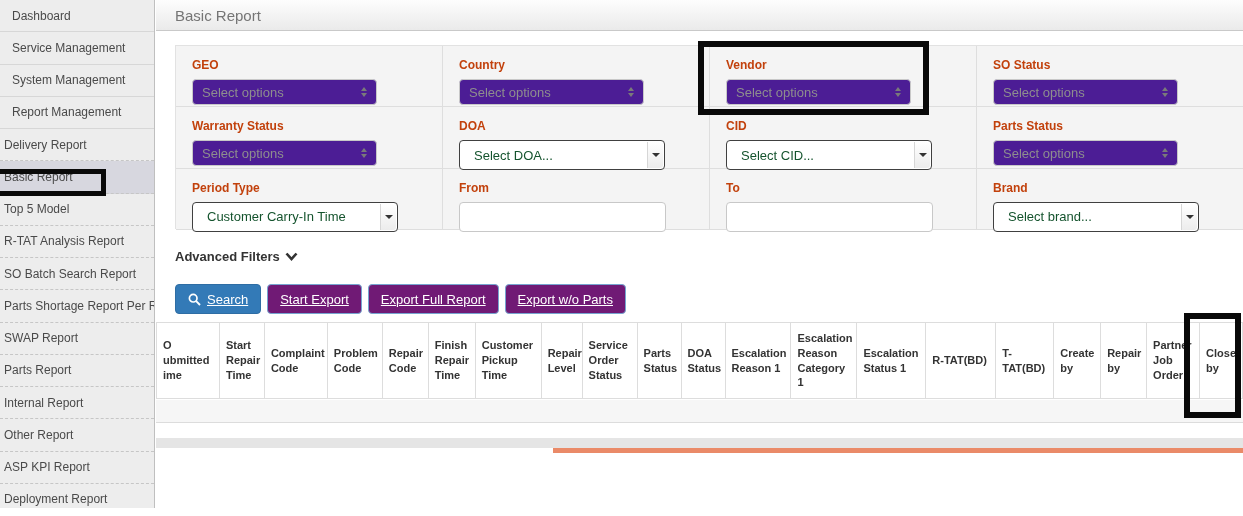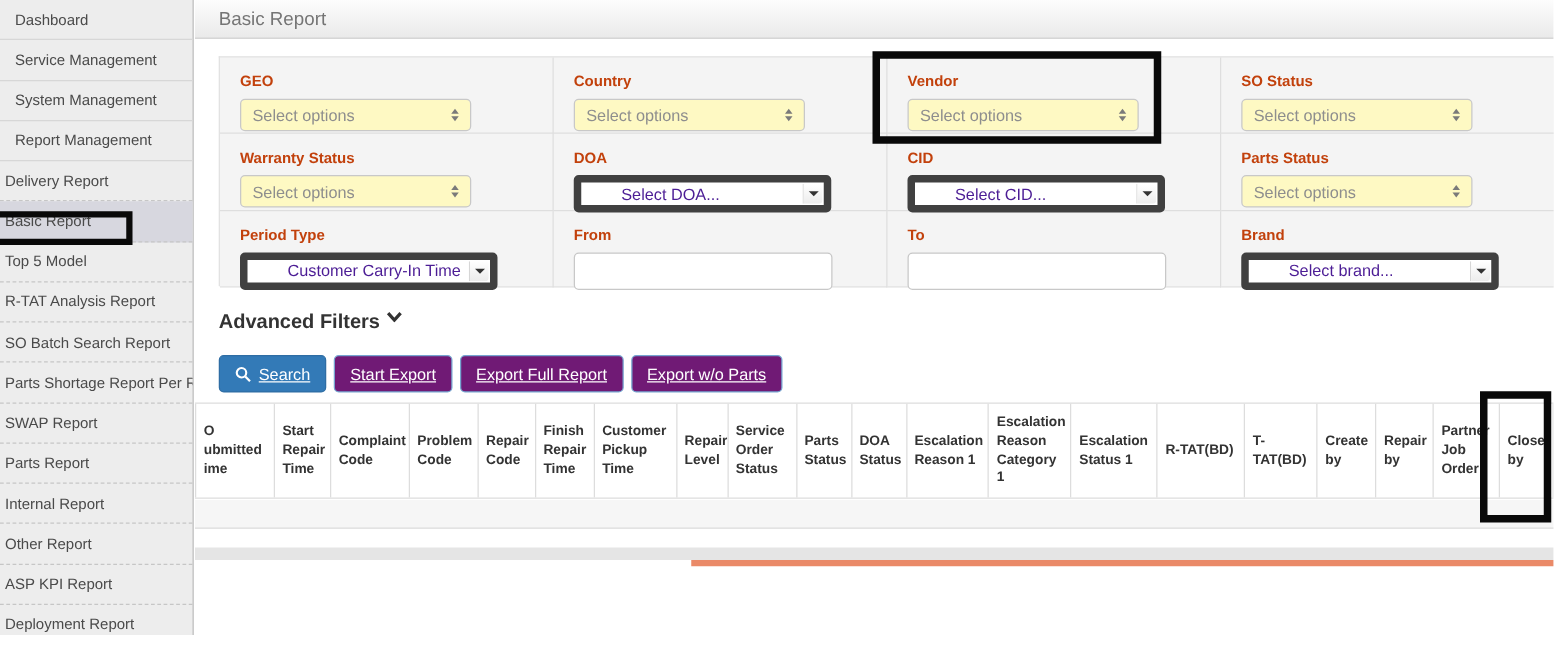--- a/index.html
+++ b/index.html
@@ -25,46 +25,46 @@
 
   
   .panel { position: absolute; left: 19px; top: 45px; width: 1068px; height: 184px;
            background: #f4f4f4; border-top: 1px solid #e2e2e2; border-left: 1px solid #e2e2e2;
            display: grid; grid-template-columns: repeat(4, 267px);
            grid-auto-rows: 61.33px; }
   .fcell { border-right: 1px solid #dedede; border-bottom: 1px solid #dedede;
            padding: 12px 0 0 16px; position: relative; }
   .flabel { font-size: 12px; font-weight: bold; color: #c2410c; margin-bottom: 7px; }
 
-  .msel { width: 185px; height: 26px; background: #fef9c3; border: 1px solid #c8c8c8;
+  .msel { width: 185px; height: 26px; background: #4c1d95; border: 1px solid #c8c8c8;
           border-radius: 4px; display: flex; align-items: center; justify-content: space-between;
           padding: 0 9px; font-size: 13px; color: #8e8e8e; cursor: pointer; }
   .updown { display: inline-flex; flex-direction: column; align-items: center; gap: 2px; }
   .updown i { display: block; width: 0; height: 0;
               border-left: 3.5px solid transparent; border-right: 3.5px solid transparent; }
   .updown i.up { border-bottom: 4px solid #7a7a7a; }
   .updown i.dn { border-top: 4px solid #7a7a7a; }
 
   .wsel { position: relative; width: 206px; height: 30px; background: #fff;
-          border: 6px solid #404040; border-radius: 4px; display: flex; align-items: center;
-          padding-left: 32px; font-size: 13px; color: #4c1d95; cursor: pointer; }
+          border: 1px solid #404040; border-radius: 4px; display: flex; align-items: center;
+          padding-left: 14px; font-size: 13px; color: #14532d; cursor: pointer; }
   .sel-caret { position: absolute; right: 1px; top: 1px; bottom: 1px; width: 16px;
                border-left: 1px solid #d6d6d6; border-radius: 0 3px 3px 0;
                background: linear-gradient(#fff, #ececec);
                display: flex; align-items: center; justify-content: center; }
   .sel-caret i { width: 0; height: 0; border-left: 4px solid transparent;
                  border-right: 4px solid transparent; border-top: 4px solid #333; }
 
   .tinput { width: 207px; height: 30px; background: #fff; border: 1px solid #c8c8c8;
             border-radius: 4px; font-size: 13px; color: #555; padding: 0 10px;
             font-family: "Liberation Sans", sans-serif; }
 
   
-  .advanced { position: absolute; left: 19px; top: 249px; font-size: 16px; font-weight: bold;
-              color: #333; display: flex; gap: 5px; cursor: pointer; }
+  .advanced { position: absolute; left: 19px; top: 249px; font-size: 13px; font-weight: bold;
+              color: #333; display: flex; align-items: center; gap: 5px; cursor: pointer; }
   .btnrow { position: absolute; left: 19px; top: 284px; display: flex; gap: 6px; }
   .btn { height: 30px; border-radius: 4px; border: 1px solid transparent; color: #fff;
          font-size: 13px; padding: 0 12px; display: flex; align-items: center; gap: 6px;
          cursor: pointer; font-family: "Liberation Sans", sans-serif; text-decoration: underline; }
   .btn-primary { background: #337ab7; border-color: #2e6da4; }
   .btn-light   { background: #701a75; border-color: #76a5d0; }
 
   
   .thead { position: absolute; left: 0; top: 322px; width: 1087px; height: 77px;
            display: flex; border-top: 1px solid #ddd; border-bottom: 1px solid #ddd;

